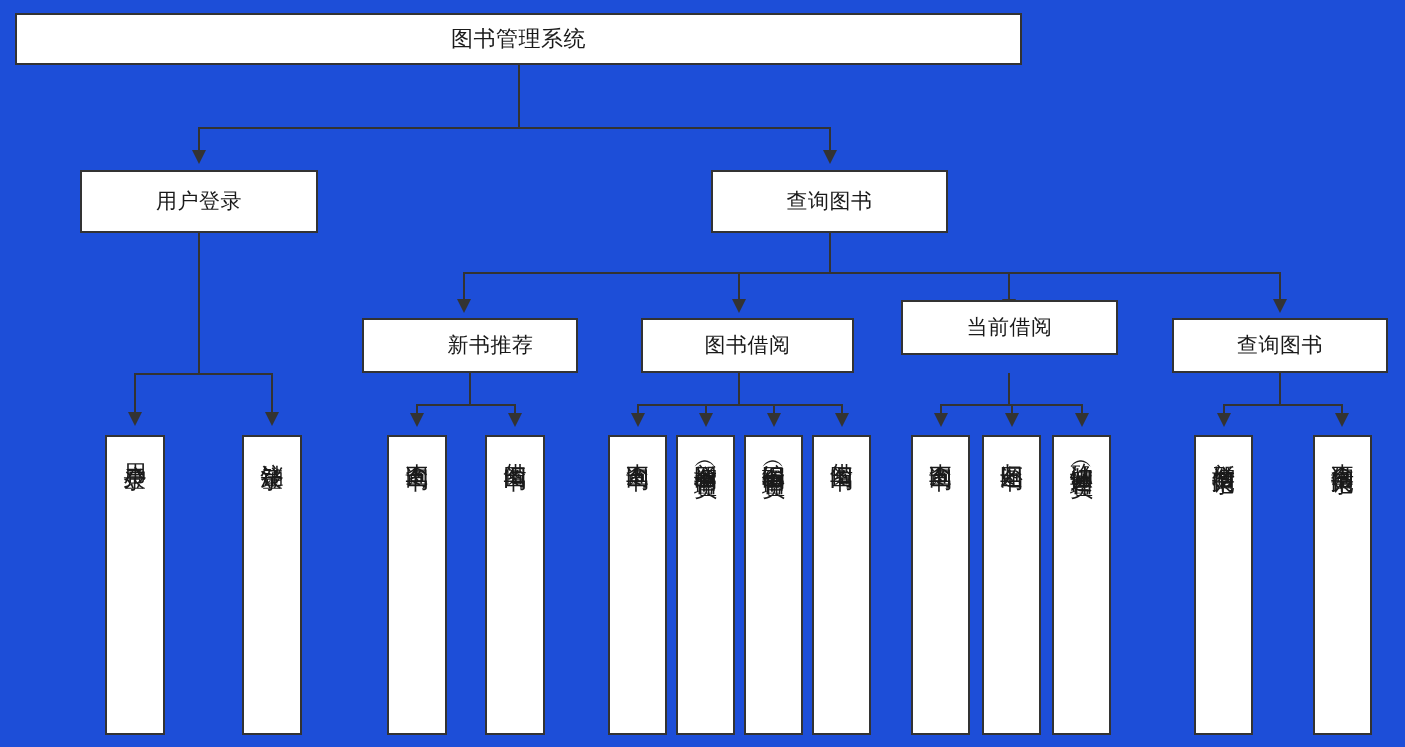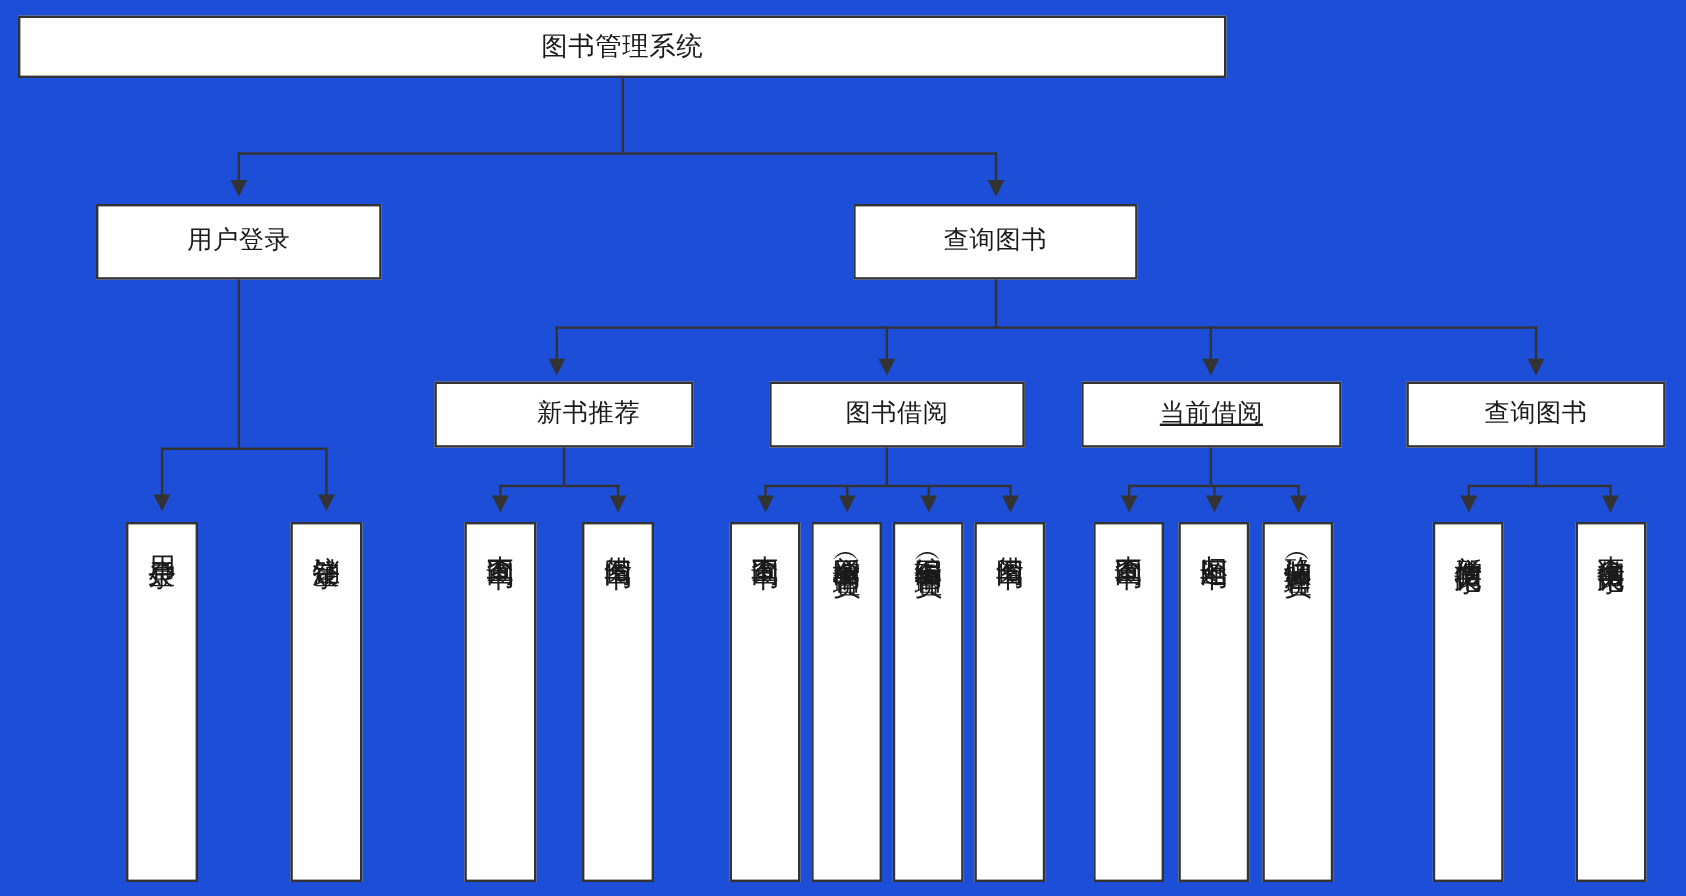--- a/index.html
+++ b/index.html
@@ -166,21 +166,21 @@
   <div class="node vert" style="left:676px; top:435px; width:59px; height:300px;">
     <span class="label">新增图书（管理员）</span>
   </div>
   <div class="node vert" style="left:744px; top:435px; width:59px; height:300px;">
     <span class="label">编辑图书（管理员）</span>
   </div>
   <div class="node vert" style="left:812px; top:435px; width:59px; height:300px;">
     <span class="label">借阅图书</span>
   </div>
 
-  <div class="node horiz" style="left:901px; top:318px; width:217px; height:55px;text-decoration:underline;">
+  <div class="node horiz" style="left:901px; top:300px; width:217px; height:55px;">
     <span class="label">当前借阅</span>
   </div>
   <div class="line v" style="left:1008px; top:373px; height:31px;"></div>
   <div class="line h" style="left:940px; top:404px; width:141px;"></div>
   <div class="line v" style="left:940px; top:404px; height:12px;"></div>
   <div class="arrow" style="left:934px; top:413px;"></div>
   <div class="line v" style="left:1011px; top:404px; height:12px;"></div>
   <div class="arrow" style="left:1005px; top:413px;"></div>
   <div class="line v" style="left:1081px; top:404px; height:12px;"></div>
   <div class="arrow" style="left:1075px; top:413px;"></div>

